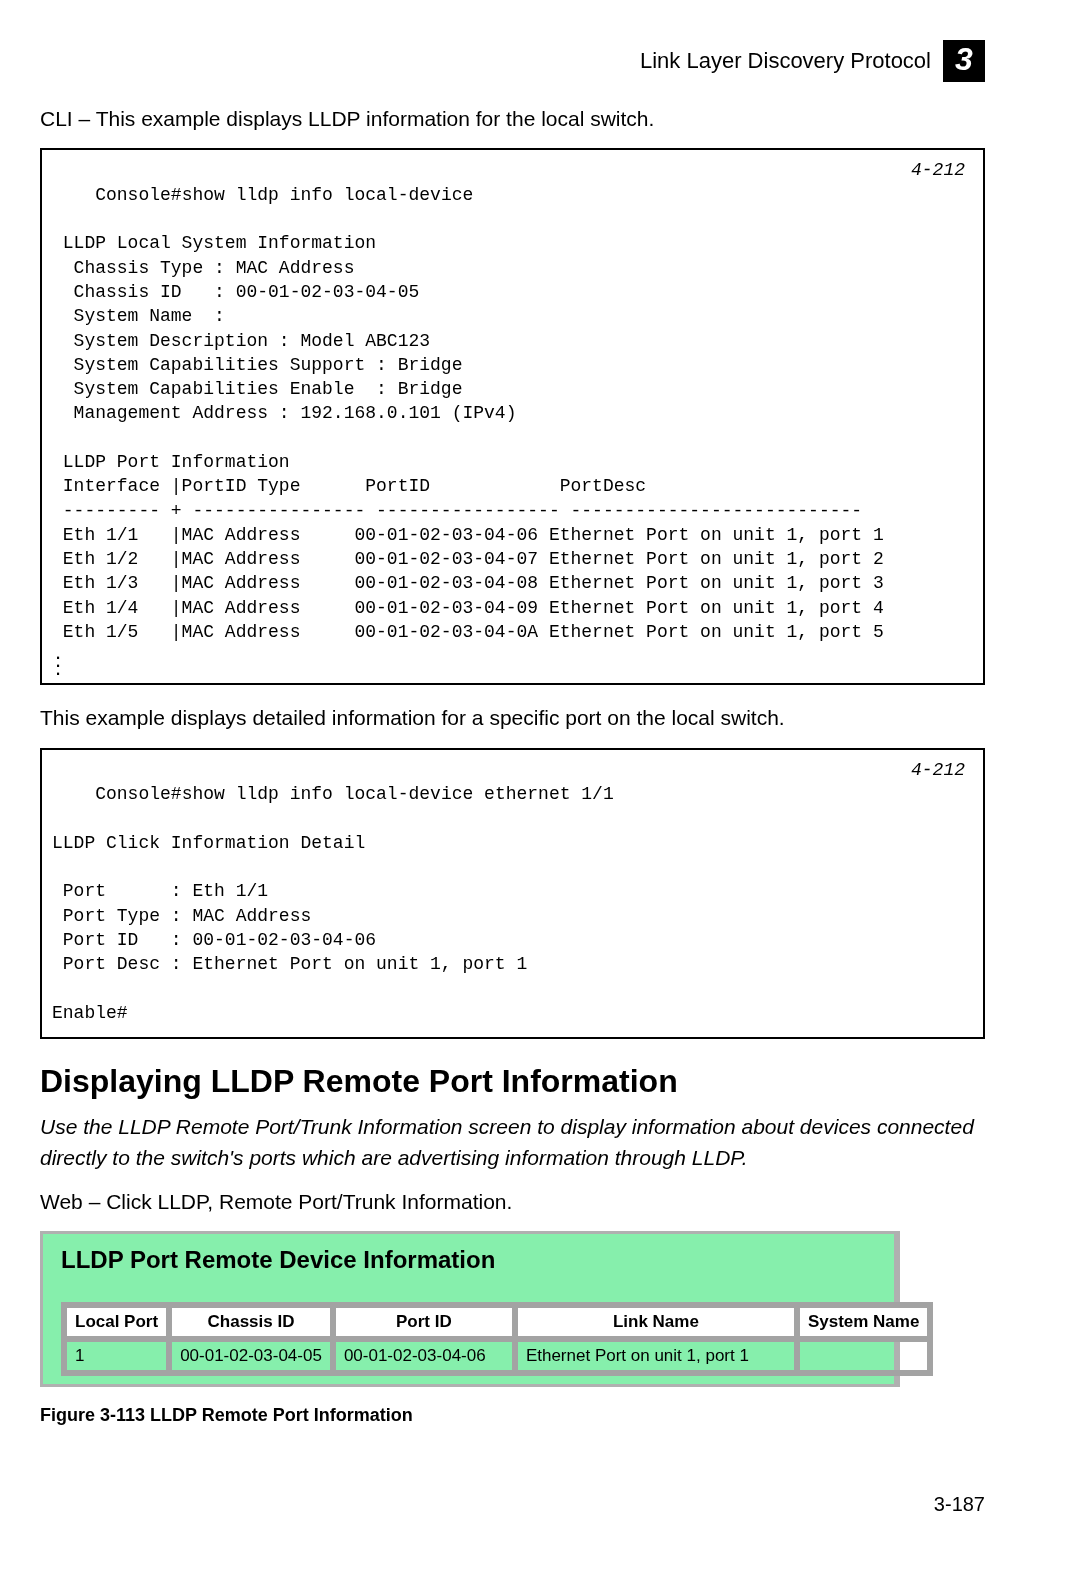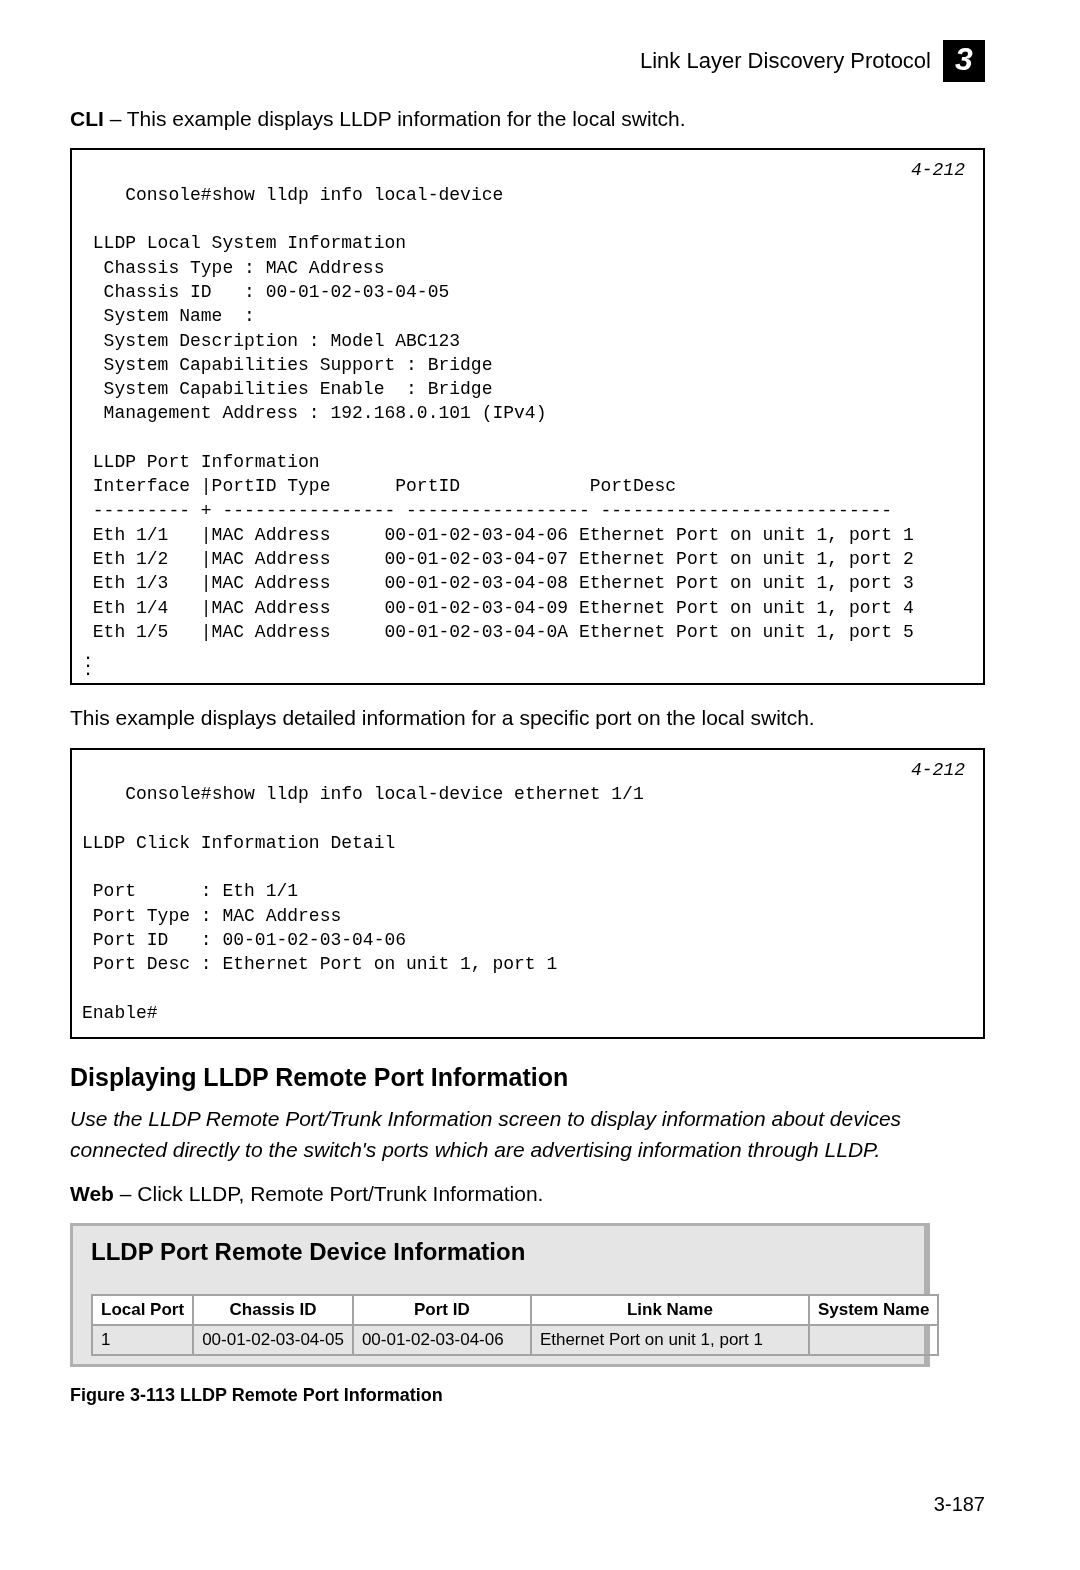--- a/index.html
+++ b/index.html
@@ -5,21 +5,21 @@
   html, body {
     margin: 0;
     padding: 0;
     background: #fff;
     color: #000;
   }
   .page {
     width: 1080px;
     min-height: 1570px;
     box-sizing: border-box;
-    padding: 40px 95px 60px 70px;
+    padding: 40px 95px 60px 40px;
     font-family: Arial, Helvetica, sans-serif;
     position: relative;
   }
   .header-row {
     display: flex;
     align-items: center;
     justify-content: flex-end;
     gap: 12px;
     margin-bottom: 22px;
   }
@@ -42,21 +42,21 @@
     line-height: 1;
     padding-bottom: 4px;
     box-sizing: border-box;
   }
   .body-text {
     font-size: 21px;
     line-height: 1.45;
     margin: 10px 0 14px 0;
   }
   .body-text .bold {
-    font-weight: bold;
+    font-weight: normal;
   }
   .cli-box {
     border: 2px solid #000;
     font-family: "Courier New", Courier, monospace;
     font-size: 18px;
     line-height: 1.35;
     white-space: pre;
     padding: 8px 10px 12px 10px;
     margin-bottom: 18px;
     overflow: hidden;
@@ -70,52 +70,52 @@
   }
   .cli-box .ellipsis {
     font-family: Arial, sans-serif;
     font-size: 22px;
     line-height: 0.35;
     letter-spacing: 0;
     margin-top: 4px;
     margin-left: 3px;
   }
   h2.section {
-    font-size: 25px;
+    font-size: 32px;
     font-weight: bold;
     margin: 24px 0 6px 0;
   }
   .web-shot {
     border: 3px solid #b0b0b0;
     border-top-width: 3px;
     border-left-width: 3px;
     border-right-width: 6px;
     border-bottom-width: 3px;
     padding: 12px 18px 8px 18px;
     margin-top: 8px;
     width: 860px;
     box-sizing: border-box;
-    background: #e5e5e5;
+    background: #86efac;
   }
   .web-shot-inner {
     border: none;
   }
   .web-title {
     font-family: Arial, sans-serif;
     font-size: 24px;
     font-weight: bold;
     margin: 0 0 28px 0;
   }
   table.remote {
     border-collapse: collapse;
     font-family: Arial, sans-serif;
     font-size: 17px;
   }
   table.remote th, table.remote td {
-    border: 2px solid #a3a3a3;
+    border: 6px solid #a3a3a3;
     padding: 4px 8px;
     white-space: nowrap;
   }
   table.remote th {
     font-weight: bold;
     text-align: center;
     background: #fff;
   }
   table.remote td {
     text-align: left;

